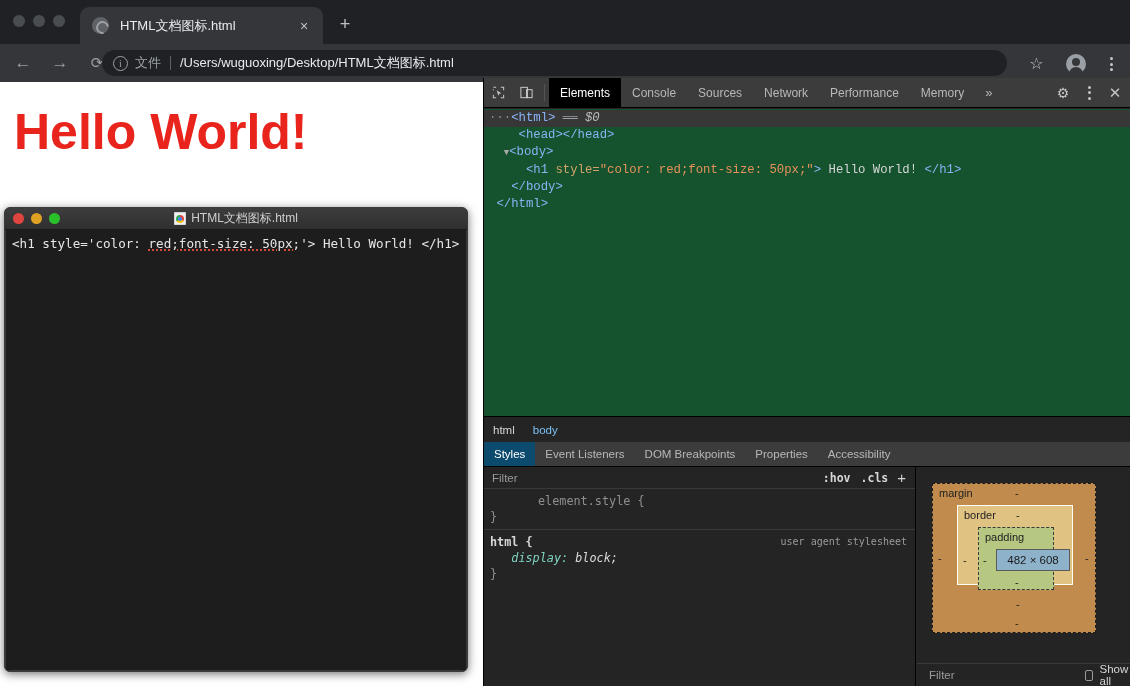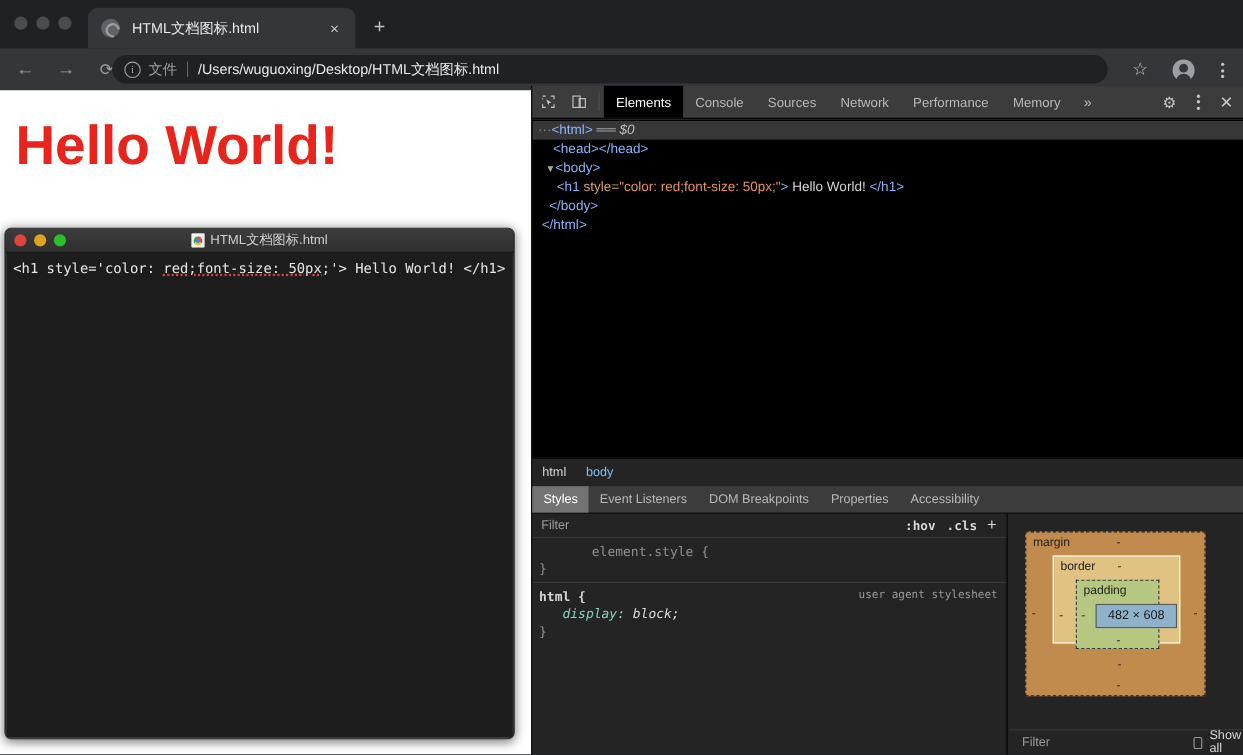--- a/index.html
+++ b/index.html
@@ -249,22 +249,22 @@
     width: 22px; display: flex; flex-direction: column;
     align-items: center; justify-content: center; gap: 2.5px;
   }
   .dt-kebab i { width: 3px; height: 3px; border-radius: 50%; background: #c5c5c5; }
   .dt-close { width: 30px; text-align: center; color: #c5c5c5; font-size: 15px; }
 
   
   .dom-tree {
     position: absolute; left: 0; top: 31px; right: 0;
     height: 307px;
-    background: #000000;
-    font-family: Liberation Sans, sans-serif;
+    background: #14532d;
+    font-family: Liberation Mono, monospace;
     font-size: 12.3px;
     line-height: 17px;
     padding-top: 1px;
     overflow: hidden;
   }
   .dom-line { white-space: pre; padding-left: 5px; color: #a5c261; }
   .dom-line.sel { background: #373737; }
   .tag { color: #8ab4f8; }
   .attr { color: #d4a26a; }
   .val { color: #e8915b; }
@@ -291,21 +291,21 @@
     position: absolute; left: 0; top: 364px; right: 0;
     height: 25px; background: #3c3c3c;
     border-bottom: 1px solid #000;
     display: flex; align-items: stretch;
   }
   .dt-subtab {
     padding: 0 10px; display: flex; align-items: center;
     color: #b8b8b8; font-size: 11.5px;
     font-family: "Liberation Sans", sans-serif; white-space: nowrap;
   }
-  .dt-subtab.active { background: #737373; color: #fff; }
+  .dt-subtab.active { background: #0c4a6e; color: #fff; }
 
   
   .styles-pane {
     position: absolute; left: 0; top: 389px;
     width: 432px; bottom: 0;
     background: #242424;
     border-right: 1px solid #000;
     overflow: hidden;
   }
   .filter-row {

